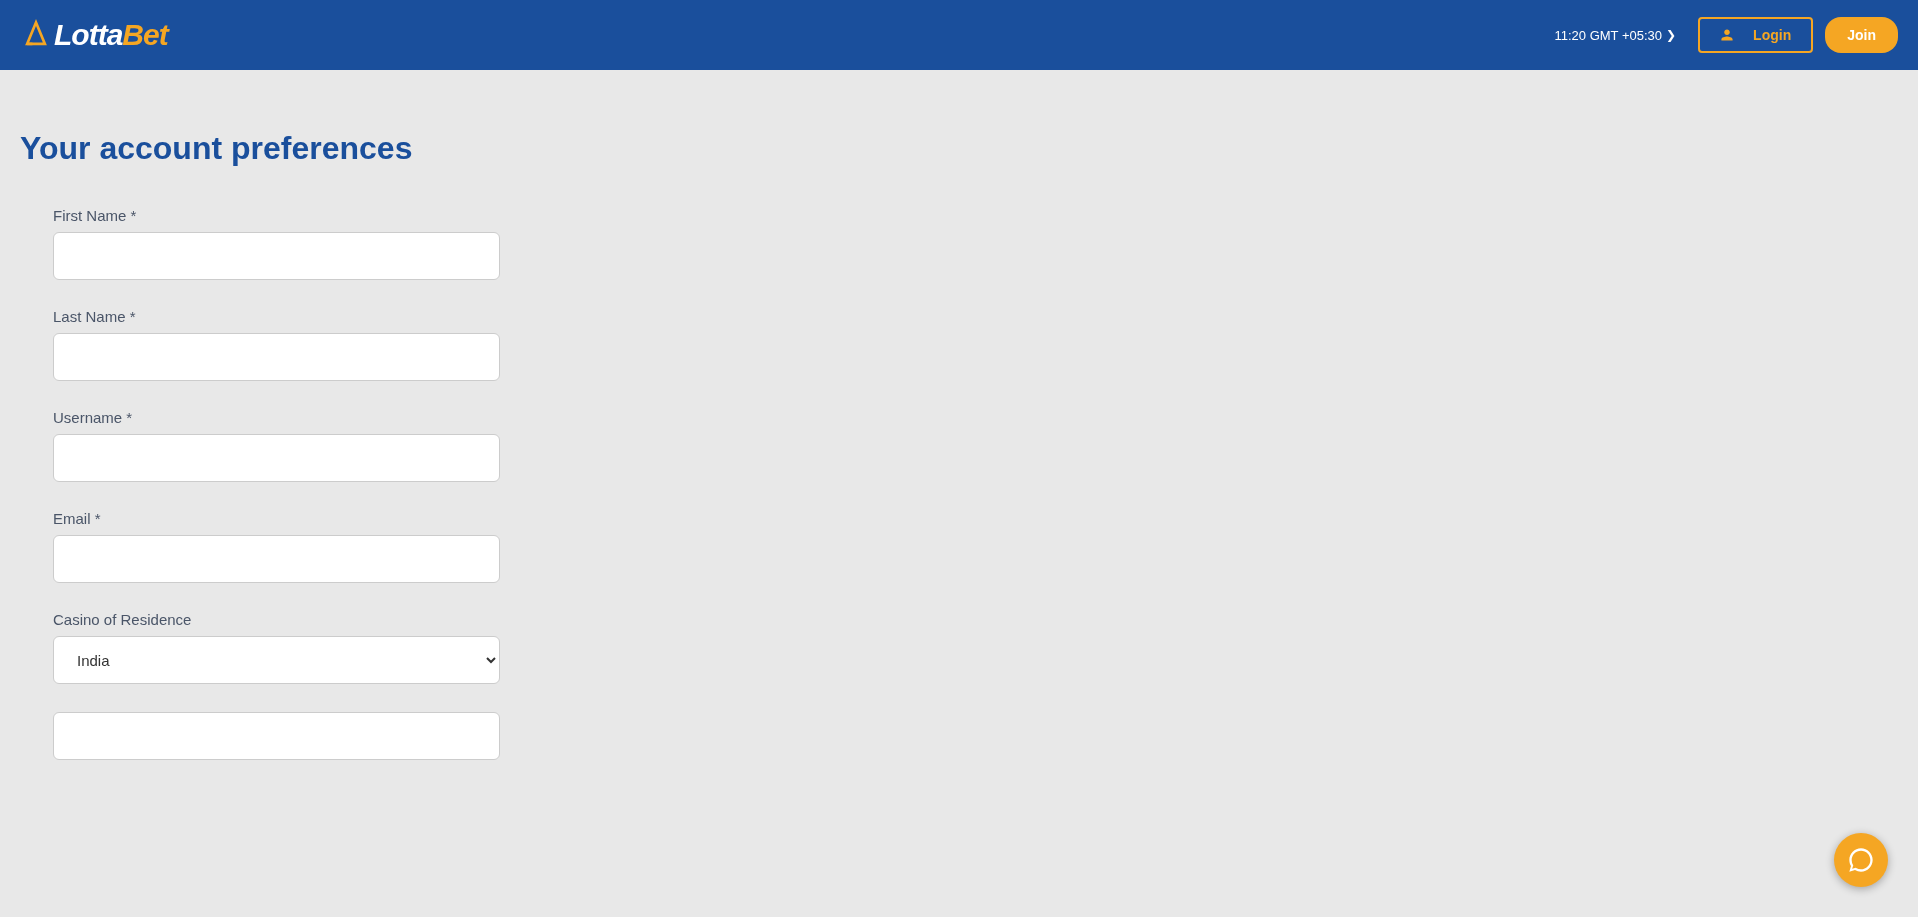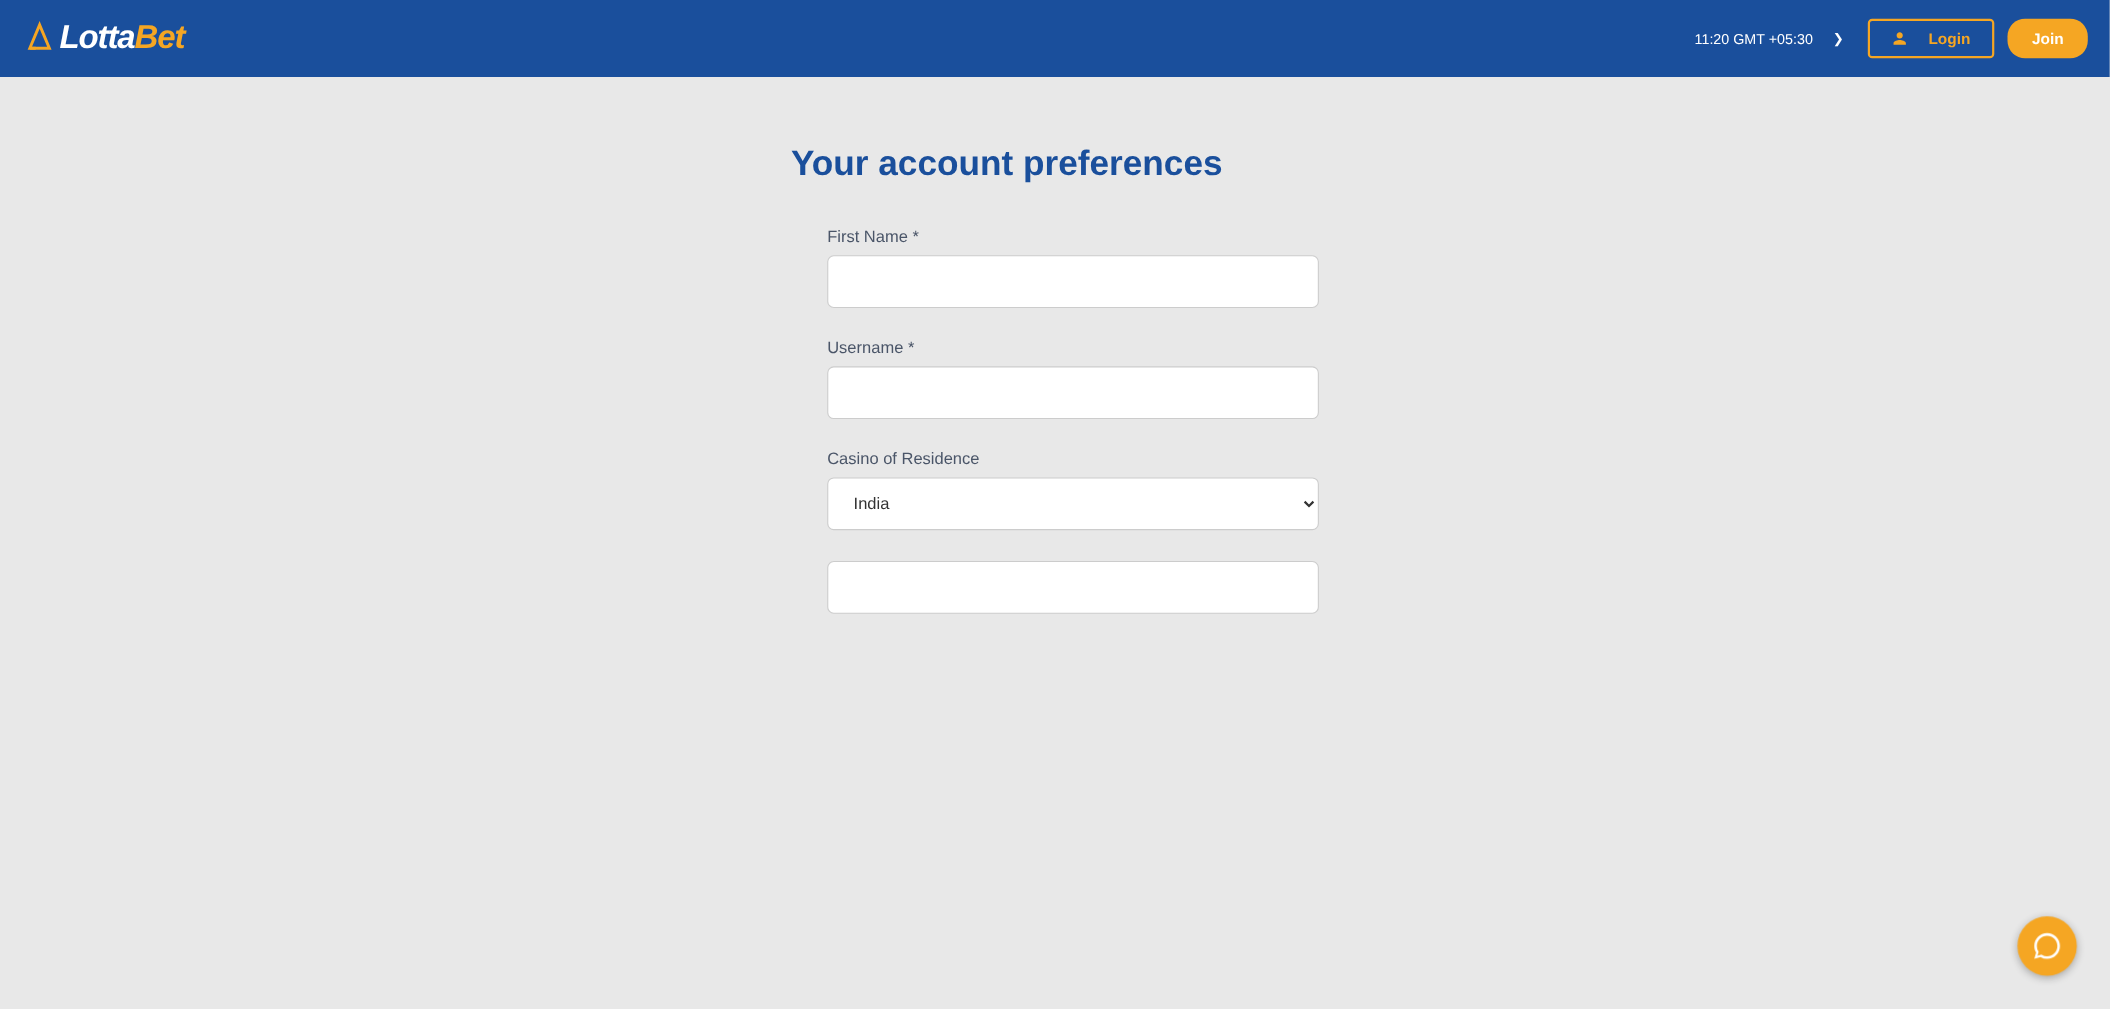--- a/index.html
+++ b/index.html
@@ -43,21 +43,21 @@
       display: flex;
       align-items: center;
       gap: 12px;
     }
     .time-info {
       color: #fff;
       font-size: 13px;
       margin-right: 10px;
       display: flex;
       align-items: center;
-      gap: 18px;
+      gap: 4px;
     }
     .btn-login {
       background: #1a4f9c;
       border: 2px solid #f5a623;
       color: #f5a623;
       padding: 8px 20px;
       border-radius: 4px;
       cursor: pointer;
       font-size: 14px;
       font-weight: bold;
@@ -72,21 +72,21 @@
       padding: 10px 22px;
       border-radius: 16px;
       cursor: pointer;
       font-size: 14px;
       font-weight: bold;
     }
 
     
     .main-content {
       display: flex;
-      justify-content: center;
+      justify-content: flex-start;
       padding: 60px 20px 40px;
     }
     .form-container {
       width: 480px;
     }
     .form-title {
       color: #1a4f9c;
       font-size: 32px;
       font-weight: bold;
       margin-bottom: 40px;
@@ -199,26 +199,34 @@
 
 <main class="main-content">
   <div class="form-container">
     <h1 class="form-title">Your account preferences</h1>
 
     <div class="form-group">
       <label class="form-label" for="first-name">First Name *</label>
       <input type="text" id="first-name" class="form-input" style="">
     </div>
 
+    <div class="form-group">
+      <label class="form-label" for="last-name">Last Name *</label>
+      <input type="text" id="last-name" class="form-input" style="">
+    </div>
 
     <div class="form-group">
       <label class="form-label" for="username">Username *</label>
       <input type="text" id="username" class="form-input" style="">
     </div>
 
+    <div class="form-group">
+      <label class="form-label" for="email">Email *</label>
+      <input type="email" id="email" class="form-input" style="">
+    </div>
 
     <div class="form-group">
       <label class="form-label" for="country">Casino of Residence</label>
       <select id="country" class="form-select">
         <option value="India">India</option>
         <option value="US">United States</option>
         <option value="UK">United Kingdom</option>
       </select>
     </div>
 

